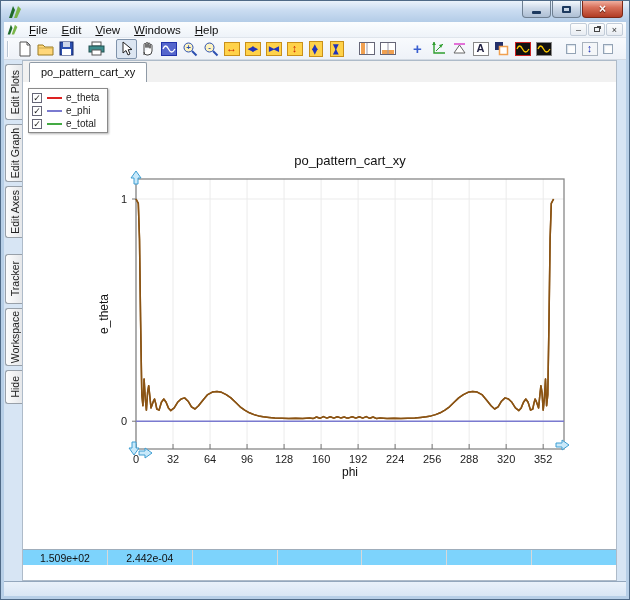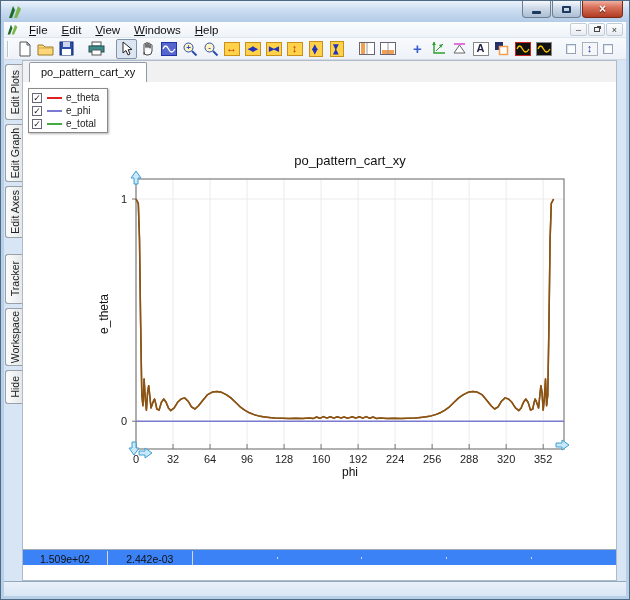--- a/index.html
+++ b/index.html
@@ -63,21 +63,21 @@
   .legchk{width:10px;height:10px;border:1px solid #667;background:#fff;font-size:9px;line-height:9px;
     text-align:center;color:#222;flex:0 0 auto;}
   .legline{width:15px;height:2px;margin:0 4px 0 5px;flex:0 0 auto;}
   .leglabel{font-size:10px;color:#222;}
   .chartsvg{position:absolute;left:0;top:0;}
   
   .cursortable{position:absolute;left:0;top:488px;width:593px;height:31px;border-top:1px solid #9fadbb;
     font-size:10.5px;}
   .crow{display:flex;width:100%;}
   .crow.head{height:16px;background:linear-gradient(#fafafa,#ececec);border-bottom:1px solid #c6c6c6;font-weight:bold;color:#222;}
-  .crow.vals{height:15px;background:#3b82f6;align-items:center;}
+  .crow.vals{height:15px;background:#7dd3fc;}
   .ccell{flex:1 1 0;text-align:center;border-right:1px solid #d8d8d8;padding-top:2px;overflow:hidden;white-space:nowrap;}
   .ccell:last-child{border-right:none;}
   
   .statusbar{position:absolute;left:4px;right:4px;bottom:4px;height:15px;
     background:linear-gradient(#e9f1fa,#d9e6f4);border-top:1px solid #93a7bd;}
   svg{display:block;}
   text{font-family:"Liberation Sans",sans-serif;}
 </style>
 </head>
 <body>
@@ -369,21 +369,21 @@
           <div class="legrow">
             <span class="legchk">✓</span>
             <span class="legline" style="background: rgb(68, 170, 68);"></span>
             <span class="leglabel">e_total</span>
           </div>
         </div>
 
       <div class="cursortable" id="cursortable">
           <div class="crow vals">
             <div class="ccell">1.509e+02</div>
-            <div class="ccell">2.442e-03</div>
+            <div class="ccell">2.442e-04</div>
             <div class="ccell"></div>
             <div class="ccell"></div>
             <div class="ccell"></div>
             <div class="ccell"></div>
             <div class="ccell"></div>
           </div>
         </div>
     </div>
   </div>
 

